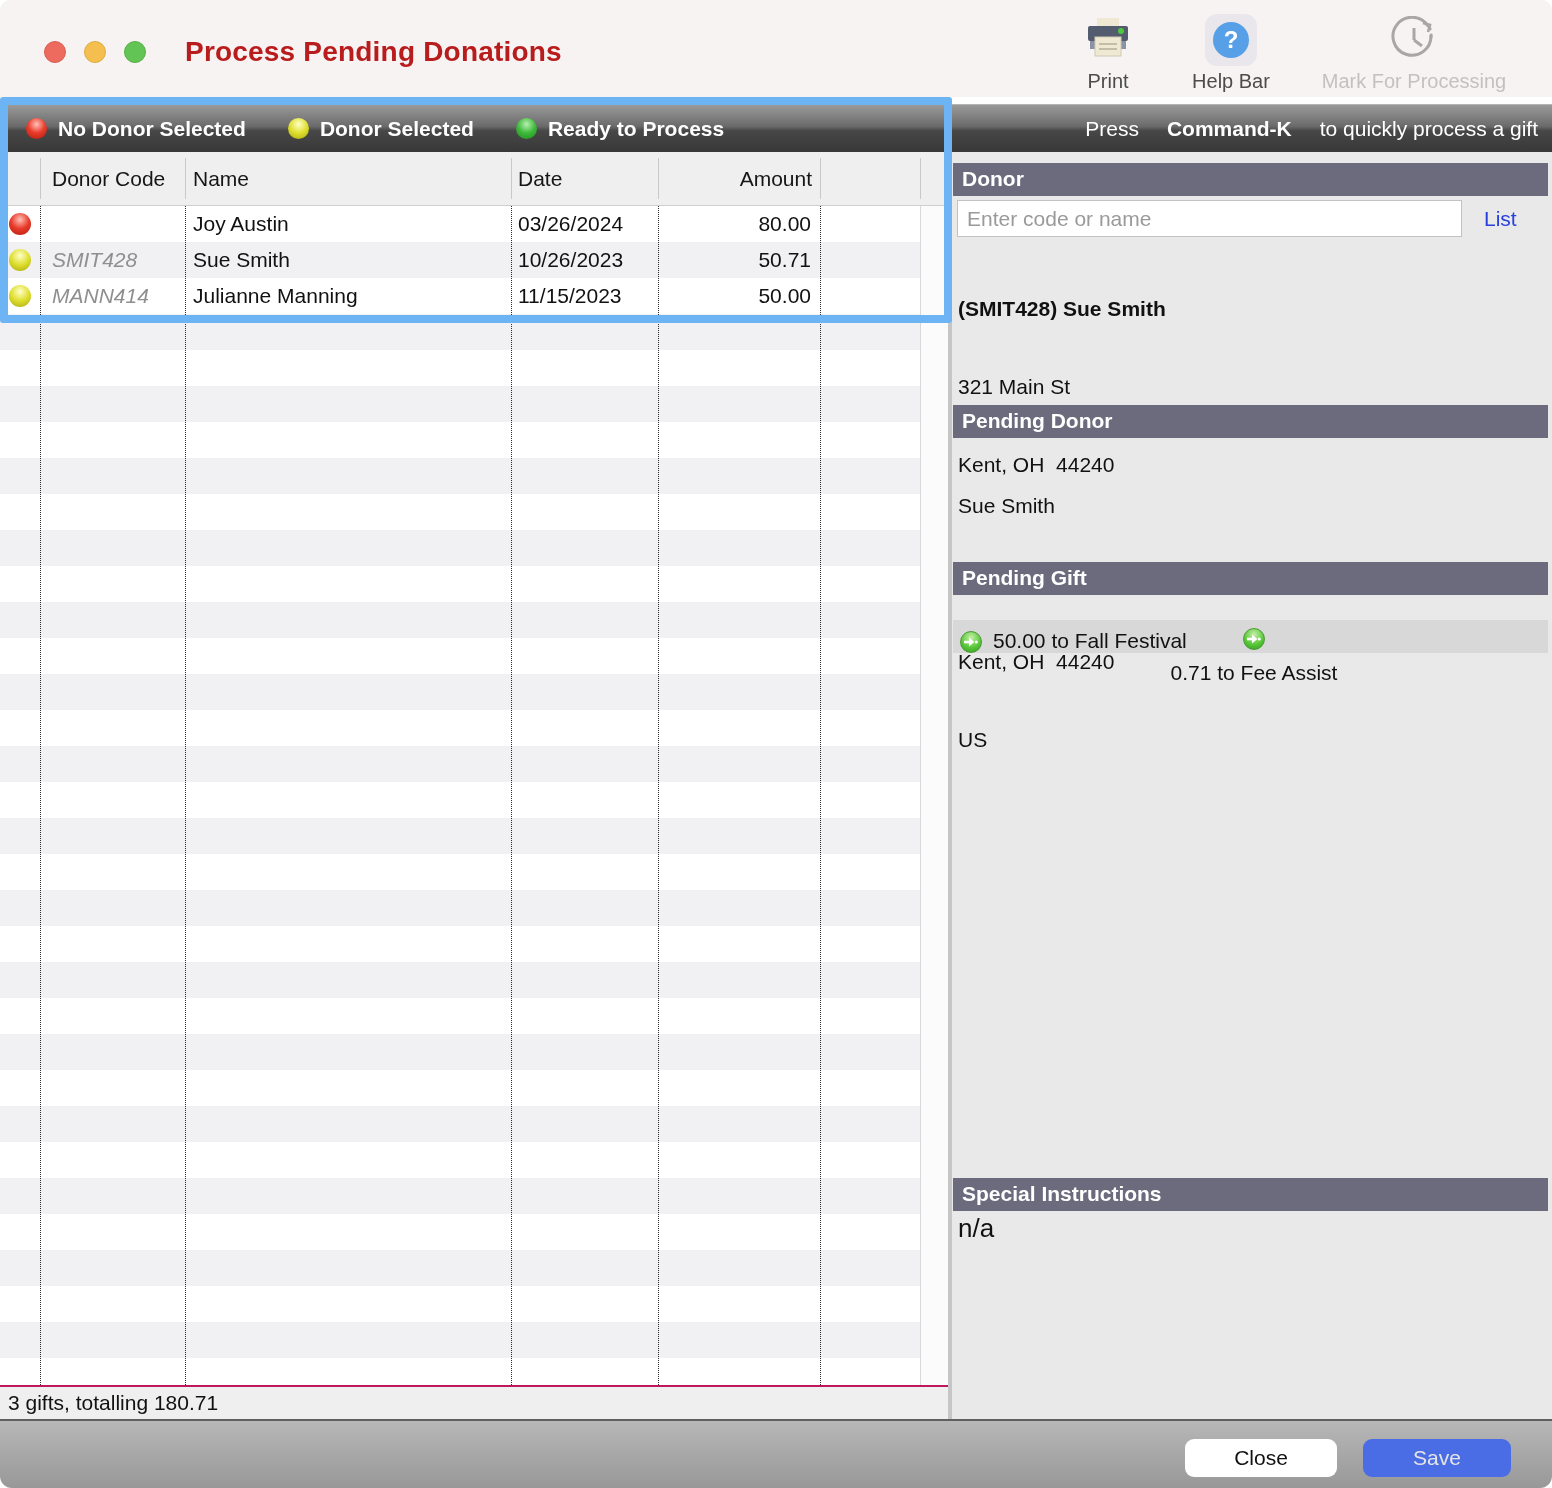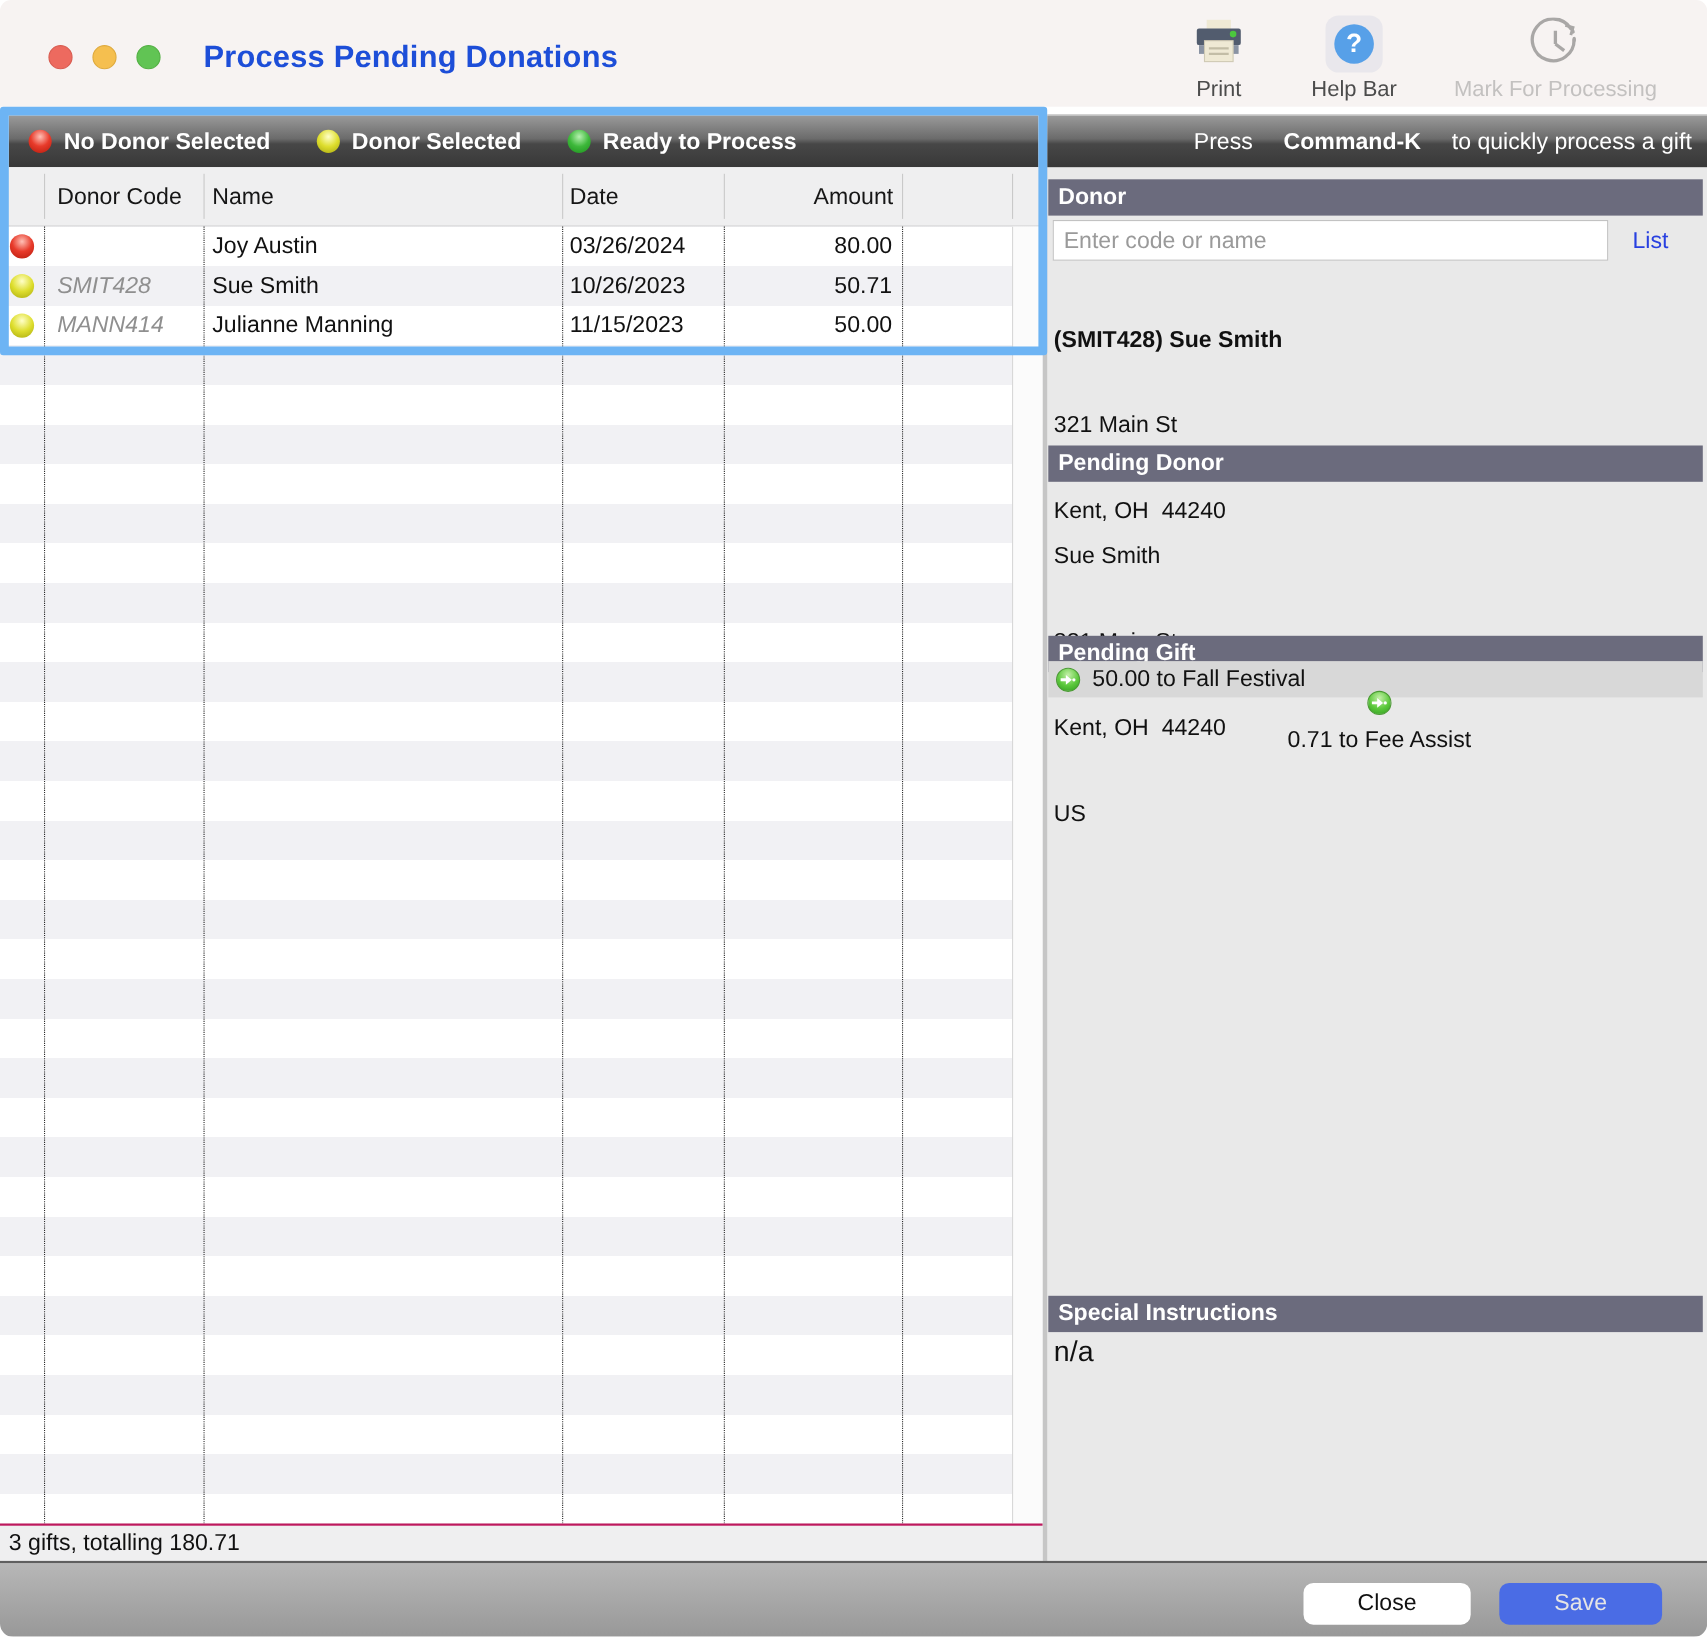--- a/index.html
+++ b/index.html
@@ -8,21 +8,21 @@
     position:relative;width:1552px;height:1488px;overflow:hidden;
     font-family:"Liberation Sans",sans-serif;color:#111;
     border-radius:10px 10px 12px 12px;background:#ffffff;
   }
   
   .titlebar{position:absolute;left:0;top:0;width:1552px;height:97px;background:#f7f3f2;}
   .traffic{position:absolute;top:41px;width:22px;height:22px;border-radius:50%;}
   .traffic.red{left:44px;background:#ed6a5f;border:1px solid #d95d52;}
   .traffic.yellow{left:84px;background:#f5bf4f;border:1px solid #dfab3f;}
   .traffic.green{left:124px;background:#61c454;border:1px solid #54b145;}
-  .win-title{position:absolute;left:185px;top:36px;font-size:28px;font-weight:bold;color:#1d4ed8;letter-spacing:.2px;}
+  .win-title{position:absolute;left:185px;top:36px;font-size:28px;font-weight:bold;color:#b91c1c;letter-spacing:.2px;}
   .tool{position:absolute;top:14px;text-align:center;font-size:20px;color:#4c4c4c;cursor:default;}
   .tool .ticon{display:flex;align-items:center;justify-content:center;height:52px;margin-bottom:4px;}
   .tool-print{left:1066px;width:84px;}
   .tool-help{left:1176px;width:110px;}
   .tool-mark{left:1296px;width:236px;color:#c3c1c0;}
   .help-chip{width:52px;height:52px;border-radius:12px;background:#e9e7ec;display:flex;align-items:center;justify-content:center;}
   .help-circle{width:36px;height:36px;border-radius:50%;background:#57a0e8;color:#fff;font-size:24px;font-weight:bold;display:flex;align-items:center;justify-content:center;}
   
   .darkbar{
     background:linear-gradient(180deg,#9a9a9a 0%,#6b6b6b 45%,#474747 55%,#383838 100%);
@@ -52,33 +52,33 @@
   .c-amt{left:659px;width:160px;text-align:right;padding-right:8px;}
   .blue-box{position:absolute;left:0;top:97px;width:952px;height:226px;border:8px solid #6db4f4;border-radius:3px;pointer-events:none;z-index:6;}
   .status-bar{position:absolute;left:0;top:1385px;width:948px;height:34px;background:#efeff0;border-top:2px solid #be185d;font-size:21px;line-height:31px;padding-left:8px;}
   
   .panel-bg{position:absolute;left:948px;top:152px;width:604px;height:1267px;background:#e9e9e9;border-left:4px solid #c6c6c6;}
   .cmd-bar{position:absolute;left:952px;top:104px;width:600px;height:48px;display:flex;align-items:center;justify-content:flex-end;padding-right:14px;font-size:21px;gap:22px;}
   .cmd-bar b{margin:0 6px 0 6px;}
   .sec{position:absolute;left:953px;width:595px;height:33px;background:#6b6b7d;color:#fff;font-size:21px;font-weight:600;line-height:32px;padding-left:9px;}
   .sec-donor{top:163px;}
   .sec-pdonor{top:405px;}
-  .sec-pgift{top:562px;margin-top:16px;}
+  .sec-pgift{top:562px;}
   .sec-special{top:1178px;}
   .donor-input{position:absolute;left:957px;top:200px;width:505px;height:37px;border:1px solid #c2c2c2;background:#fff;font-size:21px;padding:0 9px;color:#222;font-family:"Liberation Sans",sans-serif;}
   .donor-input::placeholder{color:#9a9a9a;}
   .list-link{position:absolute;left:1484px;top:200px;height:37px;line-height:37px;font-size:21px;color:#2840e0;cursor:pointer;}
   .addr{position:absolute;left:958px;font-size:21px;line-height:26px;white-space:pre-wrap;}
   .addr .bold{font-weight:bold;}
   .addr-donor{top:244px;}
   .addr-pdonor{top:441px;}
   .gift-row{position:absolute;left:953px;width:595px;height:33px;display:flex;align-items:center;gap:11px;padding-left:7px;font-size:21px;}
   .gift-row.sel{background:#d8d8d8;}
   .gift-row.r2{top:628px;flex-direction:column;}
-  .gift-row.r1{top:601px;}
+  .gift-row.r1{top:620px;align-items:flex-end;}
   .gift-icon{width:22px;height:22px;border-radius:50%;flex:0 0 auto;
     background:radial-gradient(circle at 50% 28%,#c4f0a8 0%,#5cc83c 55%,#2f9c1f 100%);
     border:1px solid #4b9a34;display:flex;align-items:center;justify-content:center;}
   .special-val{position:absolute;left:958px;top:1213px;font-size:26px;}
   
   .footer{position:absolute;left:0;top:1419px;width:1552px;height:69px;
     background:linear-gradient(180deg,#b7b7b7,#989898);border-top:2px solid #5f5f5f;}
   .btn{position:absolute;top:18px;height:38px;border:none;border-radius:9px;font-size:21px;font-family:"Liberation Sans",sans-serif;cursor:pointer;}
   .btn-close{left:1185px;width:152px;background:#ffffff;color:#111;}
   .btn-save{left:1363px;width:148px;background:#4a6ce5;color:#e5e5e5;}

